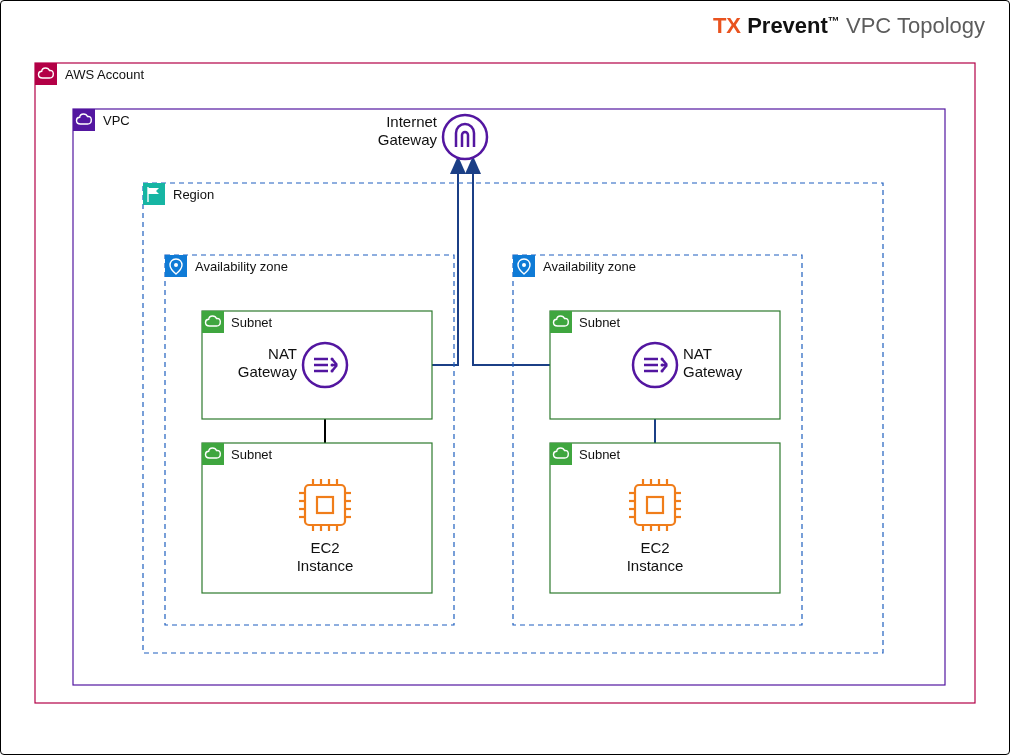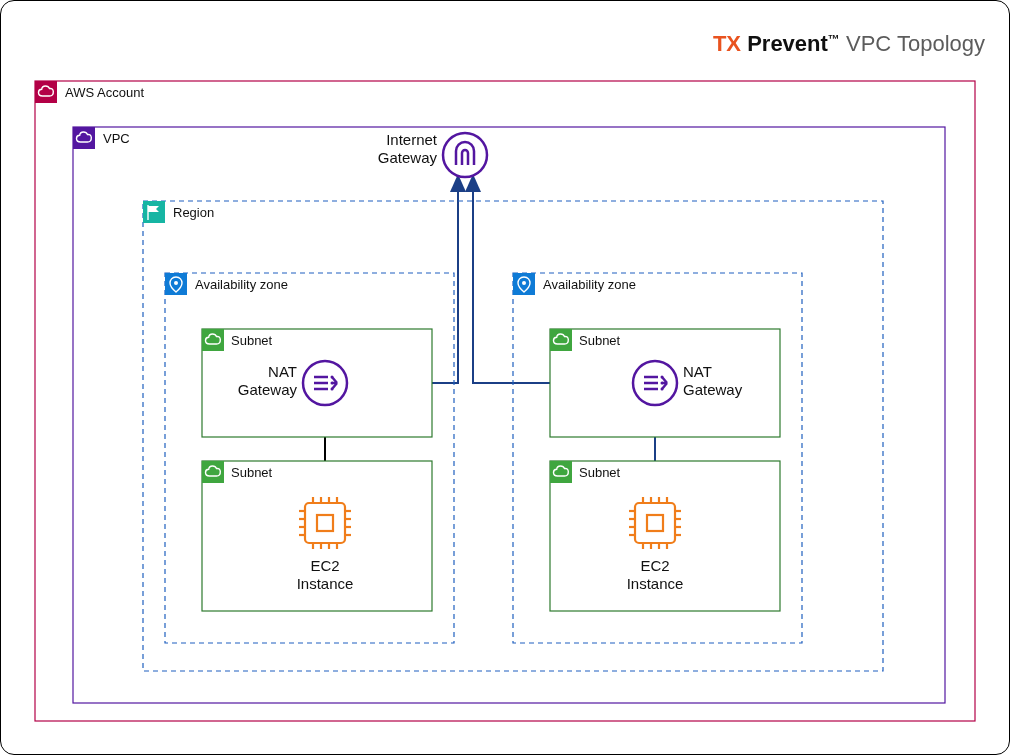--- a/index.html
+++ b/index.html
@@ -6,24 +6,24 @@
   body {
     font-family: -apple-system, BlinkMacSystemFont, "Segoe UI", Helvetica, Arial, sans-serif;
     background: #fff;
     color: #111;
   }
   .frame {
     box-sizing: border-box;
     width: 1010px;
     height: 755px;
     border: 1.5px solid #000;
-    border-radius: 14px;
+    border-radius: 4px;
     margin: 0 auto;
     background: #fff;
-    padding: 30px 24px 24px 24px;
+    padding: 12px 24px 24px 24px;
     position: relative;
   }
   .title {
     text-align: right;
     font-size: 22px;
     font-weight: 700;
     margin-bottom: 16px;
     color: #4a4a4a;
   }
   .title .tx { color: #e9531f; font-weight: 800; }

